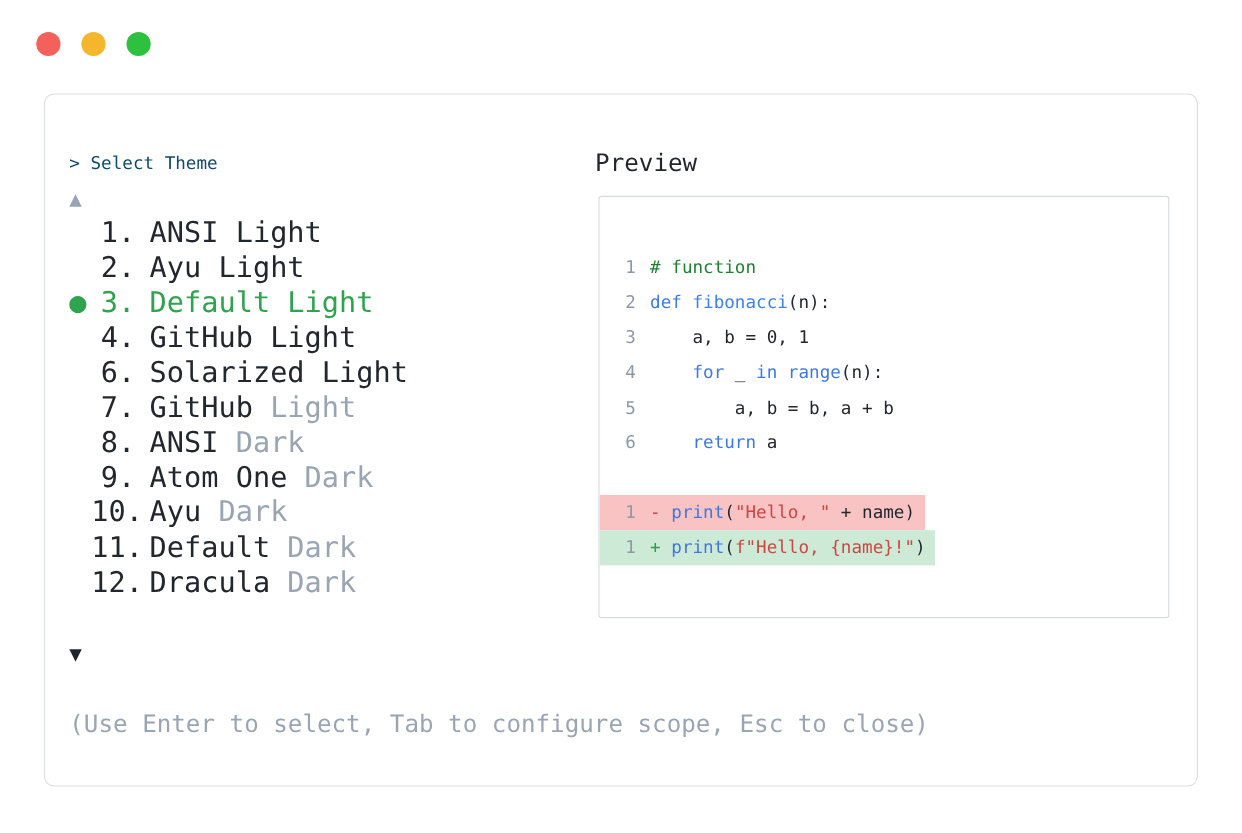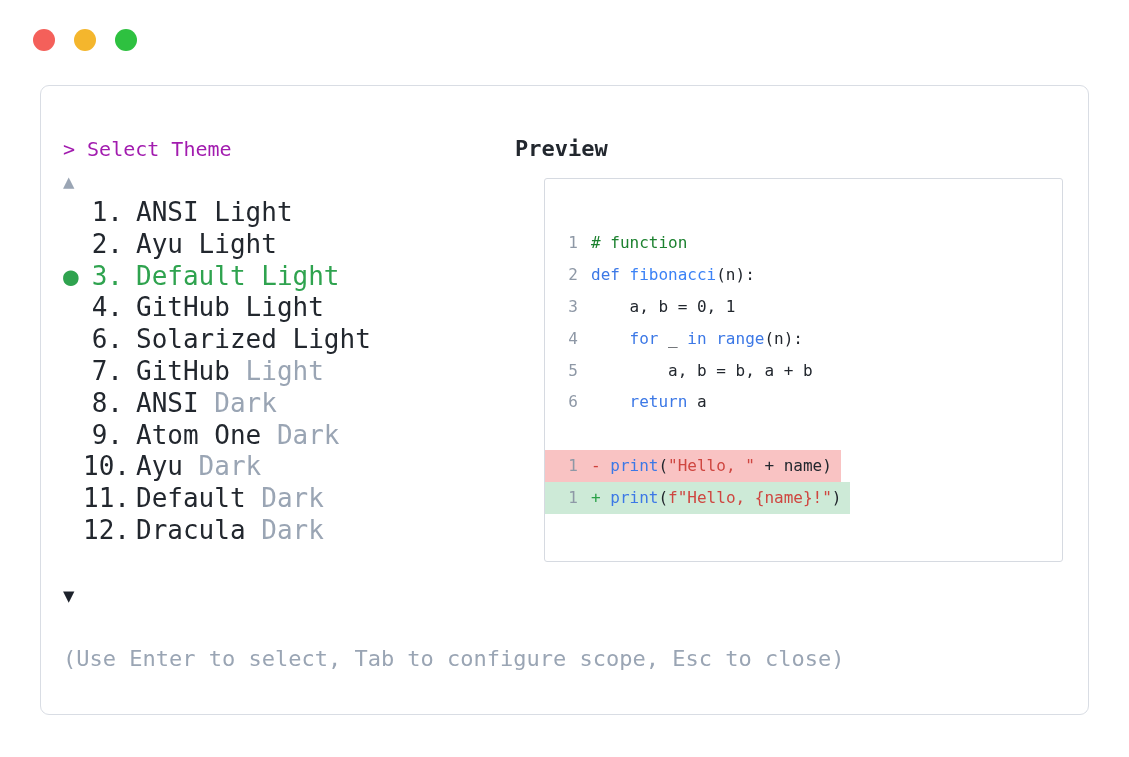--- a/index.html
+++ b/index.html
@@ -4,32 +4,32 @@
 <style>
   html,body{margin:0;padding:0;}
   body{
     width:1129px;height:757px;background:#ffffff;position:relative;
     font-family:"DejaVu Sans Mono", monospace;color:#22272e;overflow:hidden;
   }
   .traffic{position:absolute;left:33px;top:29px;display:flex;gap:19px;}
   .light{width:22px;height:22px;border-radius:50%;}
   .panel{position:absolute;left:40px;top:85px;width:1047px;height:628px;
     border:1.5px solid #d9dde4;border-radius:9px;background:#fff;}
-  .prompt{position:absolute;left:22px;top:51px;font-size:20px;line-height:24px;color:#a21caf;white-space:pre;}
+  .prompt{position:absolute;left:22px;top:51px;font-size:16px;line-height:24px;color:#0c4a6e;white-space:pre;}
   .scroll-up{position:absolute;left:22px;top:83px;font-size:19px;line-height:24px;color:#9aa5b4;}
   .scroll-down{position:absolute;left:22px;top:497px;font-size:19px;line-height:24px;color:#1d222b;}
   .theme-list{position:absolute;left:22px;top:111px;}
   .theme-row{height:31.8px;line-height:31.8px;font-size:26px;white-space:pre;color:#22272e;}
   .t-bullet{display:inline-block;width:20px;color:#2fa34f;}
   .t-num{display:inline-block;width:40px;text-align:right;margin-right:13px;}
   .t-name{color:#22272e;}
   .t-dim{color:#9aa5b4;}
   .theme-row.selected .t-name,.theme-row.selected .t-num,.theme-row.selected .t-dim{color:#2fa34f;}
   .hint{position:absolute;left:22px;top:561px;font-size:22px;line-height:24px;color:#9aa5b4;white-space:pre;}
-  .preview-title{position:absolute;left:474px;top:51px;font-size:22px;line-height:24px;color:#22272e;font-weight:bold;}
+  .preview-title{position:absolute;left:500px;top:51px;font-size:22px;line-height:24px;color:#22272e;}
   .preview-box{position:absolute;left:503px;top:92px;width:517px;height:382px;
     border:1.5px solid #d6dae1;border-radius:3px;background:#fff;overflow:hidden;}
   .code{position:absolute;left:0;top:48px;}
   .code-line{height:31.9px;line-height:31.9px;font-size:16px;white-space:pre;
     padding-left:19px;padding-right:9px;width:fit-content;color:#22272e;}
   .lnum{display:inline-block;width:14px;margin-right:13px;text-align:right;color:#8e98a6;}
   .tok{color:#22272e;}
   .c-comment{color:#1d8230;}
   .c-kw{color:#3c78e6;text-align:center;}
   .c-fn{color:#3b82f6;}

